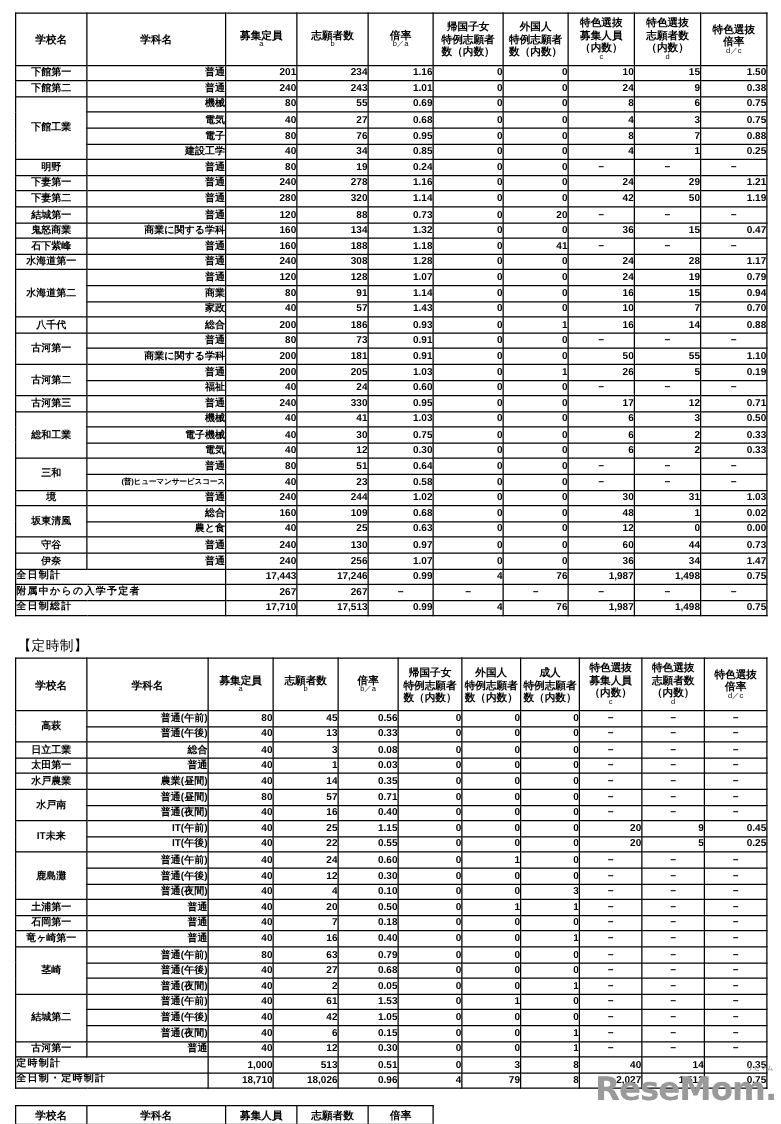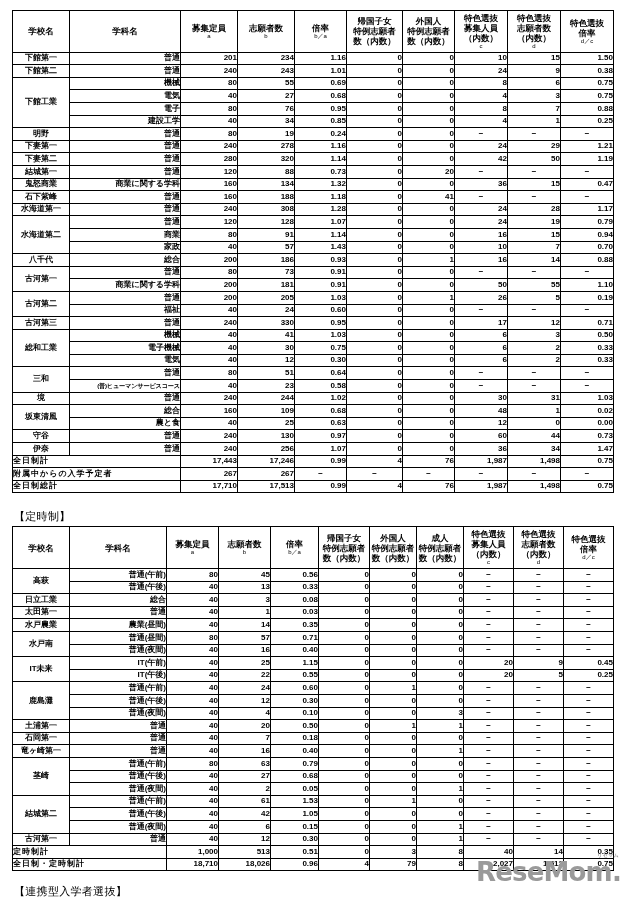--- a/index.html
+++ b/index.html
@@ -894,21 +894,20 @@
           <td class="num">8</td>
           <td class="num">2,027</td>
           <td class="num">1,512</td>
           <td class="num">0.75</td>
         </tr>
       </tbody>
   </table>
 
   <div class="gap-b"></div>
 
-  <div class="caption">【連携型入学者選抜】</div>
   <table class="grid" id="table-linked" style="width:296px;">
     <colgroup>
       <col style="width:57px">
         <col style="width:111px">
         <col style="width:57px">
         <col style="width:57px">
         <col style="width:52px">
     </colgroup>
     <thead>
       <tr>

